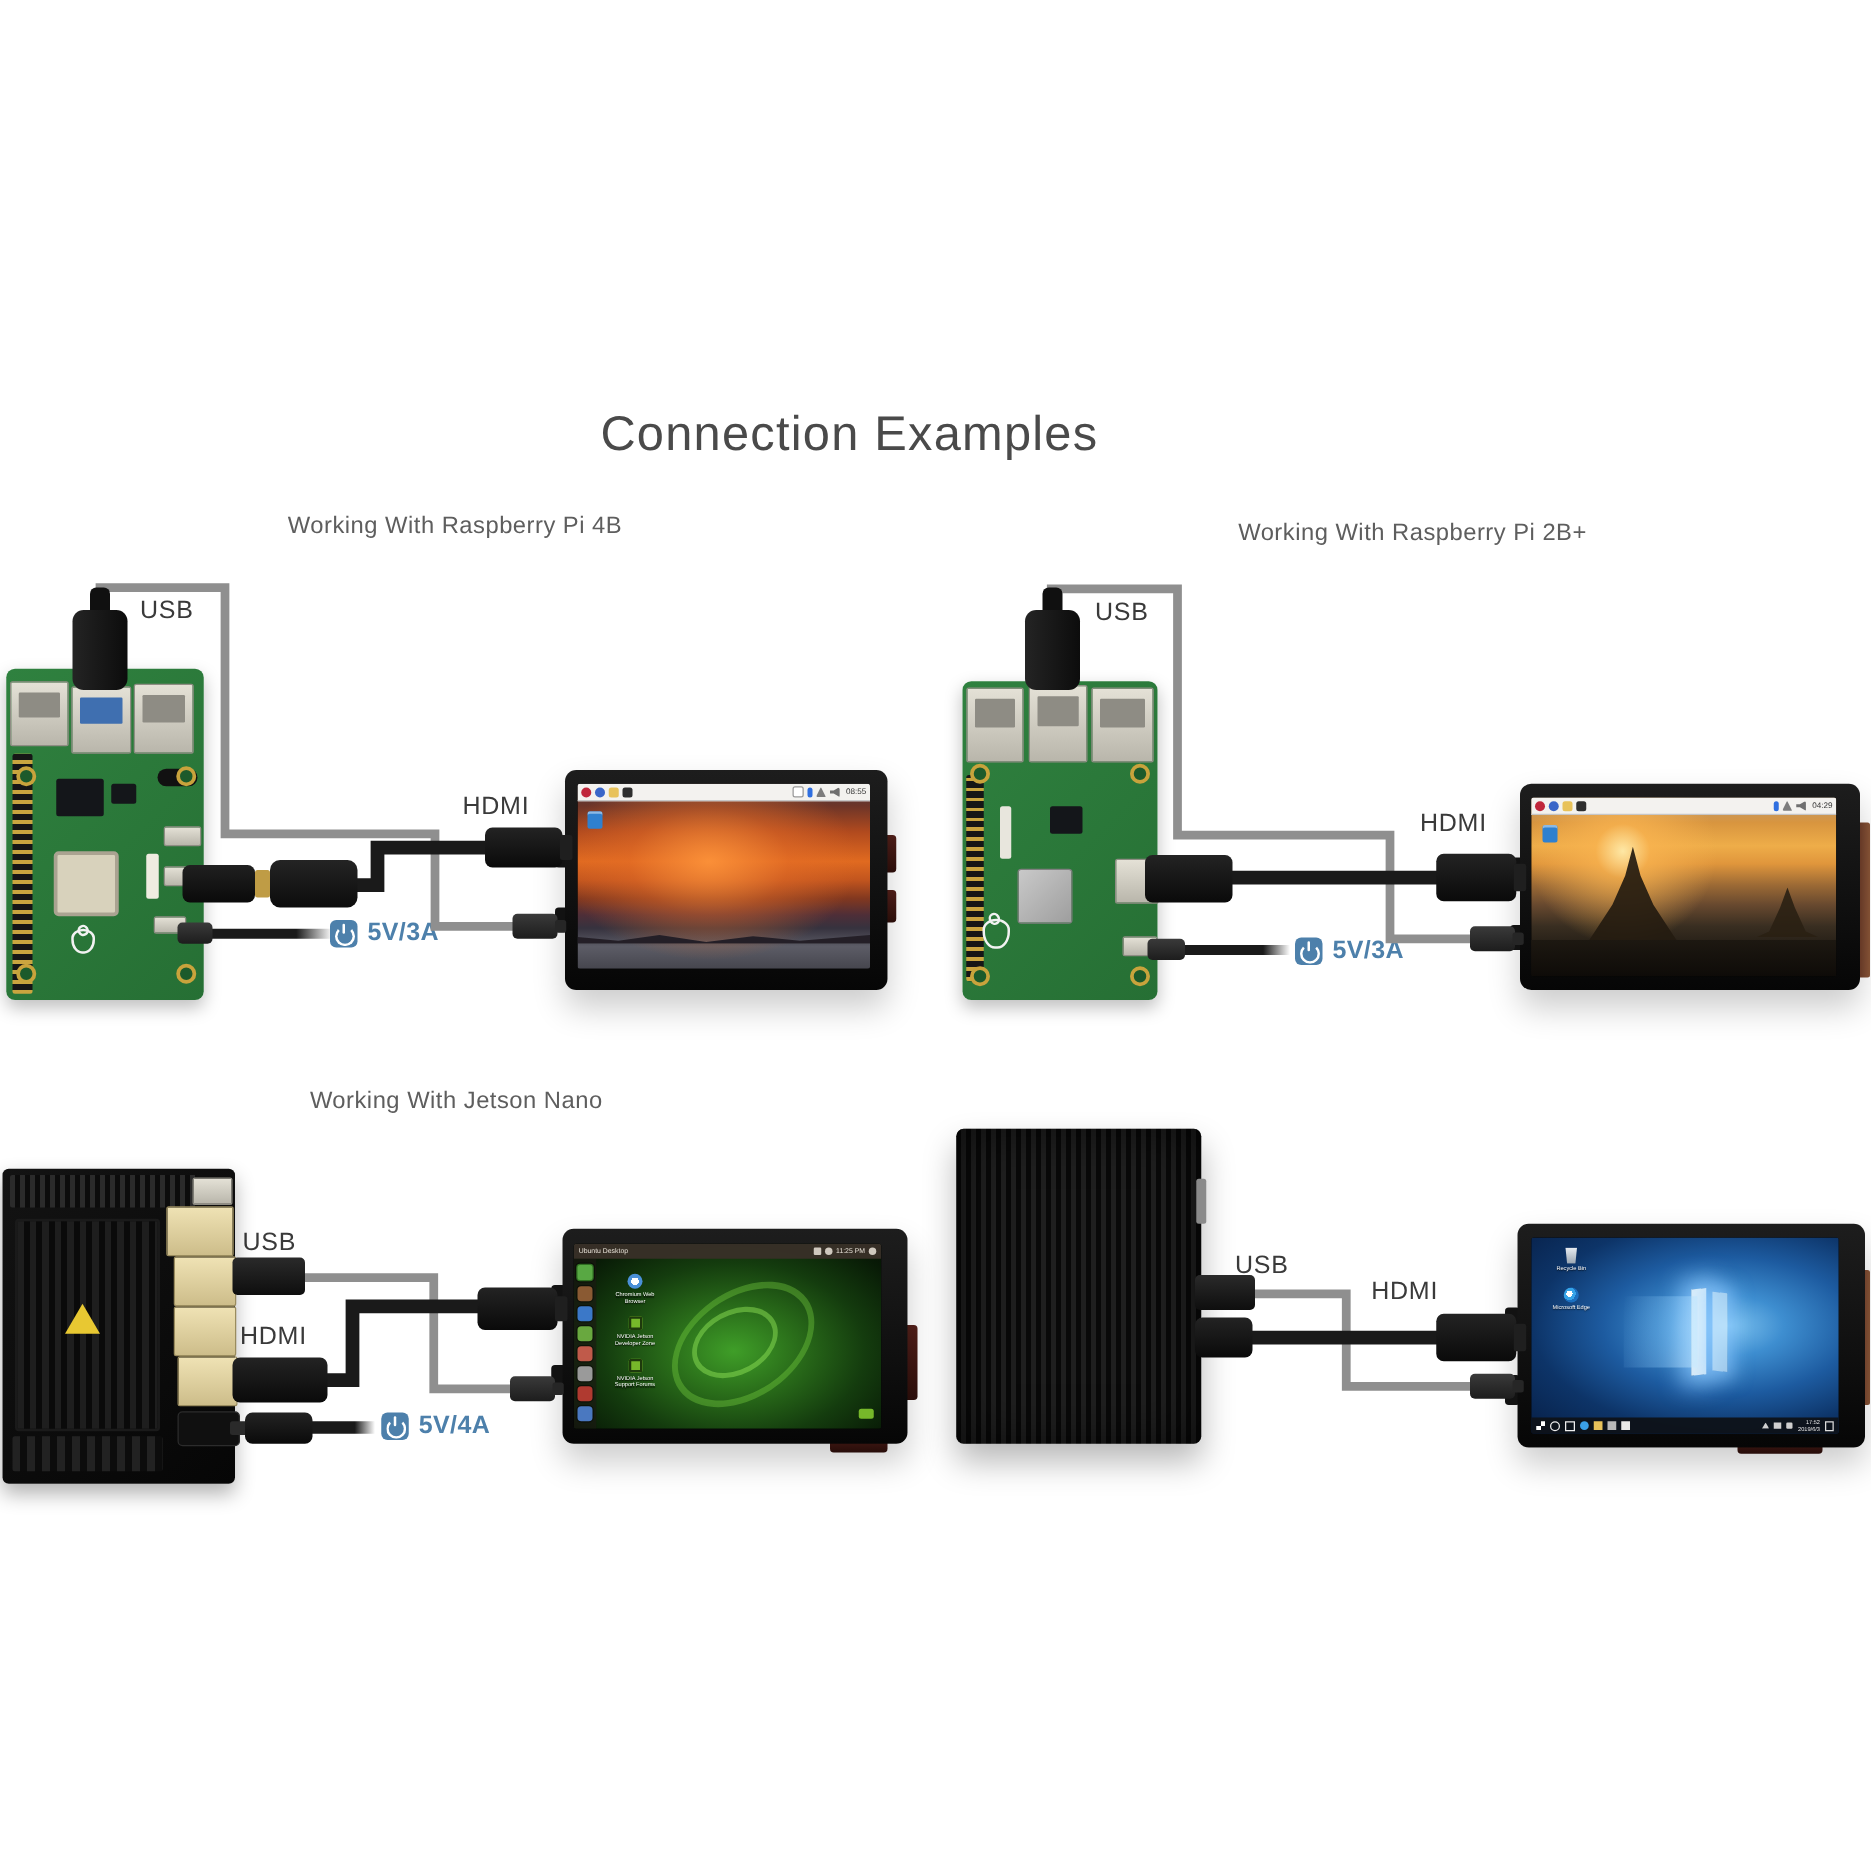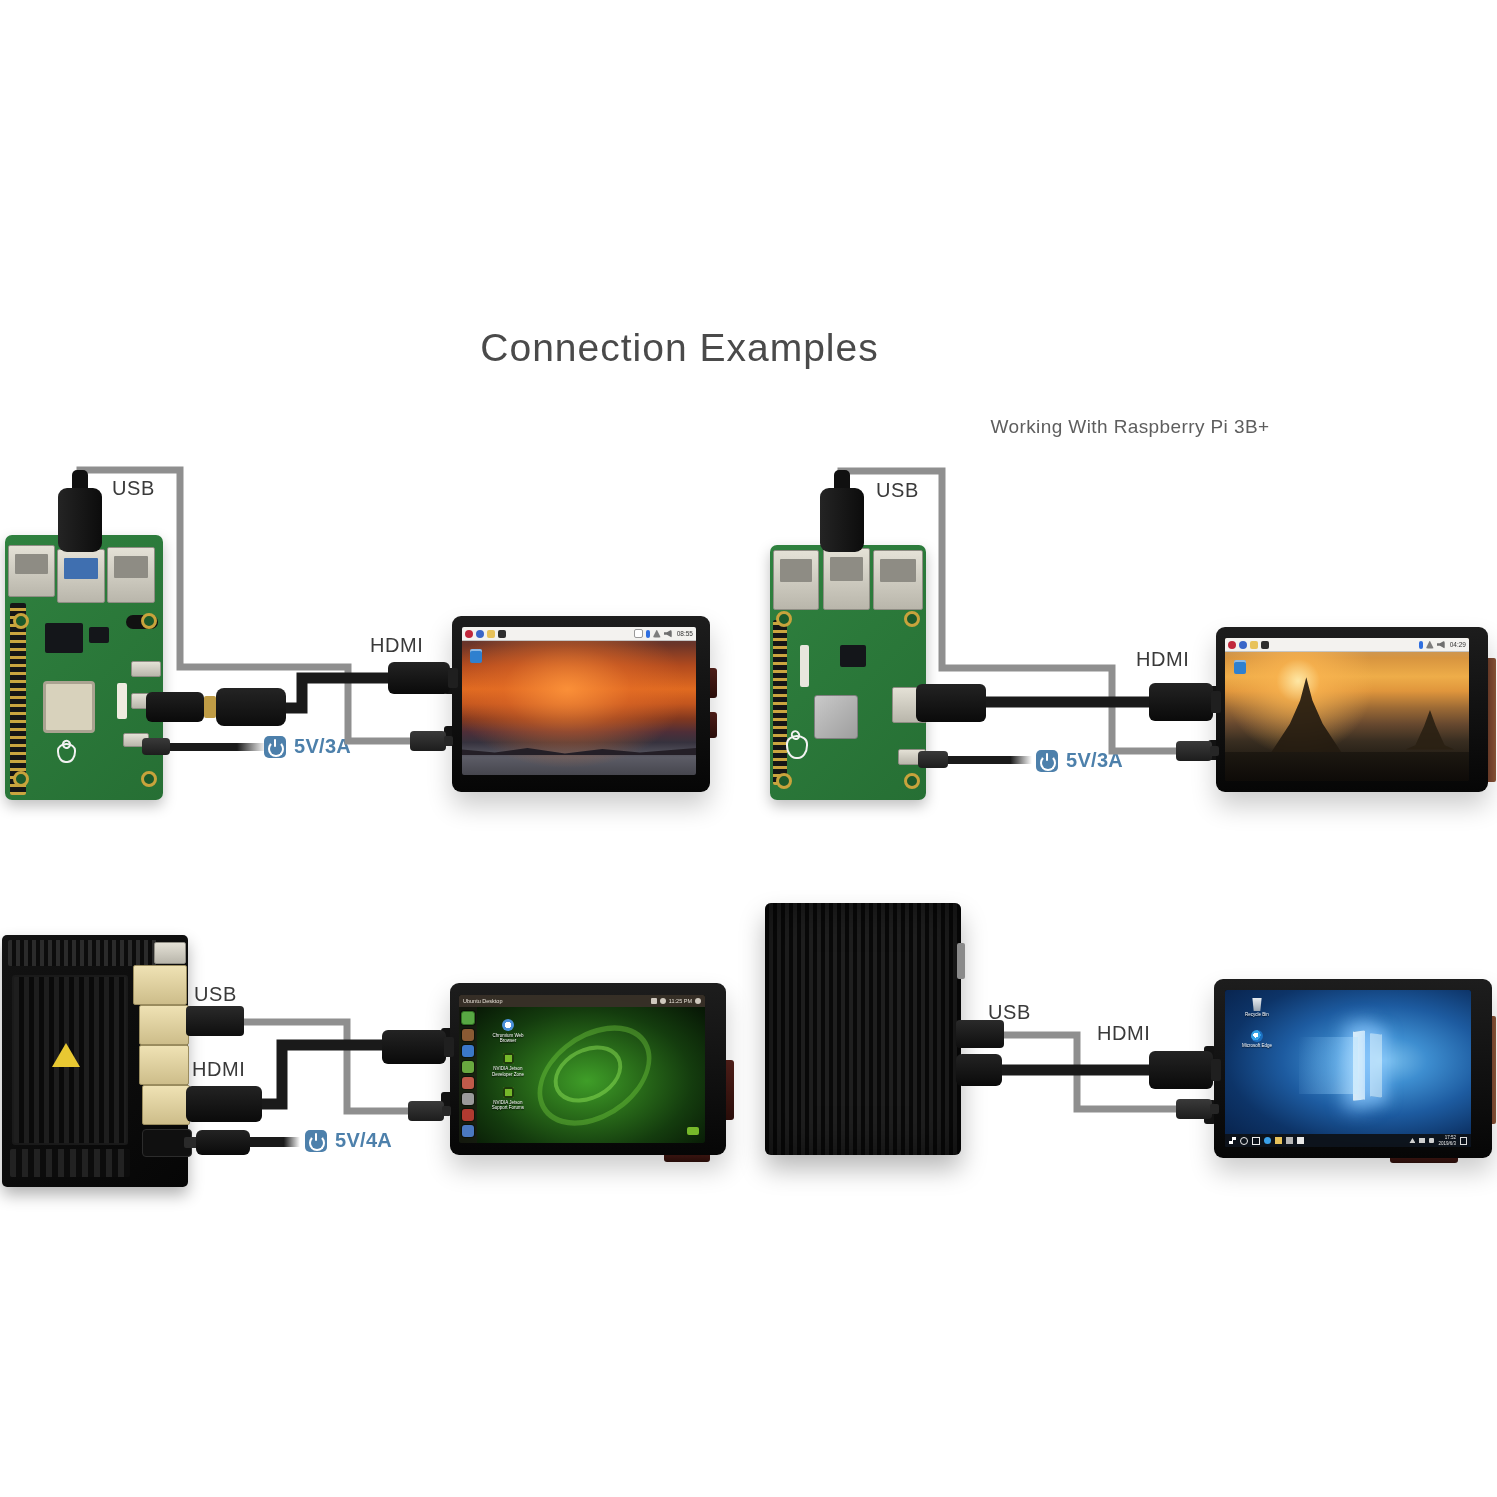--- a/index.html
+++ b/index.html
@@ -71,21 +71,23 @@
   .win-clock{font-size:4.5px;color:#e8e8e8;text-align:right;line-height:1.25;white-space:nowrap}
   .win-label{font-size:4.5px;color:#fff;text-shadow:0 1px 1px rgba(0,0,0,.8);line-height:1.1}
   svg.cables{position:absolute;left:0;top:0;z-index:2;pointer-events:none}
 </style>
 </head>
 <body>
 
 <div id="stage">
 
   <div class="page-title">Connection Examples</div>
-  <div class="caption" style="left:920px;top:416px">Working With Raspberry Pi 3B+</div>
+  <div class="caption" style="left:154px;top:410px">Working With Raspberry Pi 4B</div>
+  <div class="caption" style="left:920px;top:416px">Working With Raspberry Pi 2B+</div>
+  <div class="caption" style="left:155px;top:870px">Working With Jetson Nano</div>
 
   <svg class="cables" width="1497" height="1497">
     <defs>
       <linearGradient id="fade1" gradientUnits="userSpaceOnUse" x1="150" x2="266" y1="0" y2="0">
         <stop offset="0" stop-color="#1a1a1a"></stop>
           <stop offset="0.75" stop-color="#1a1a1a"></stop>
           <stop offset="1" stop-color="#1a1a1a" stop-opacity="0"></stop>
       </linearGradient>
       <linearGradient id="fade2" gradientUnits="userSpaceOnUse" x1="946" x2="1032" y1="0" y2="0">
         <stop offset="0" stop-color="#1a1a1a"></stop>

